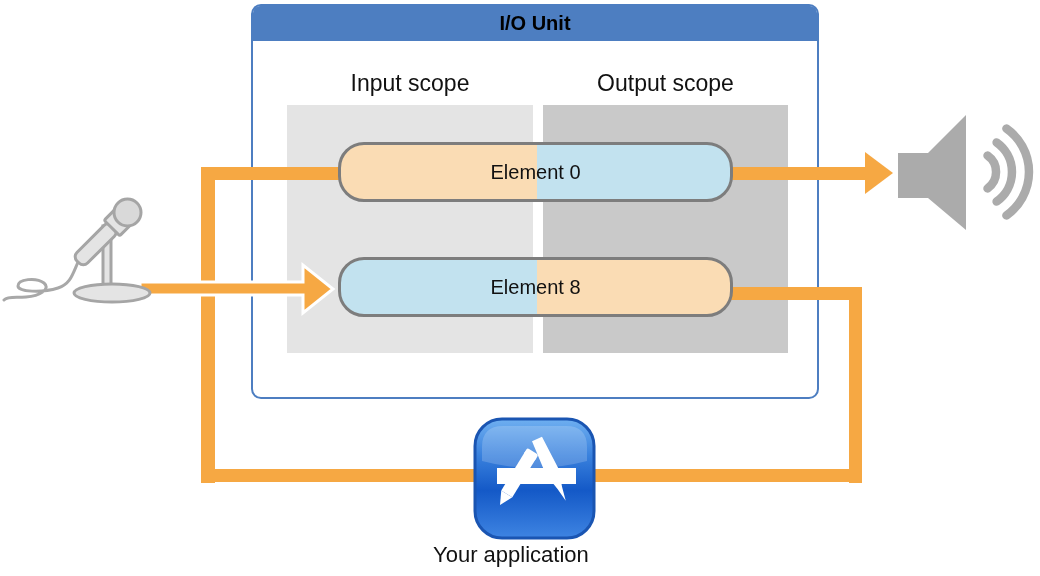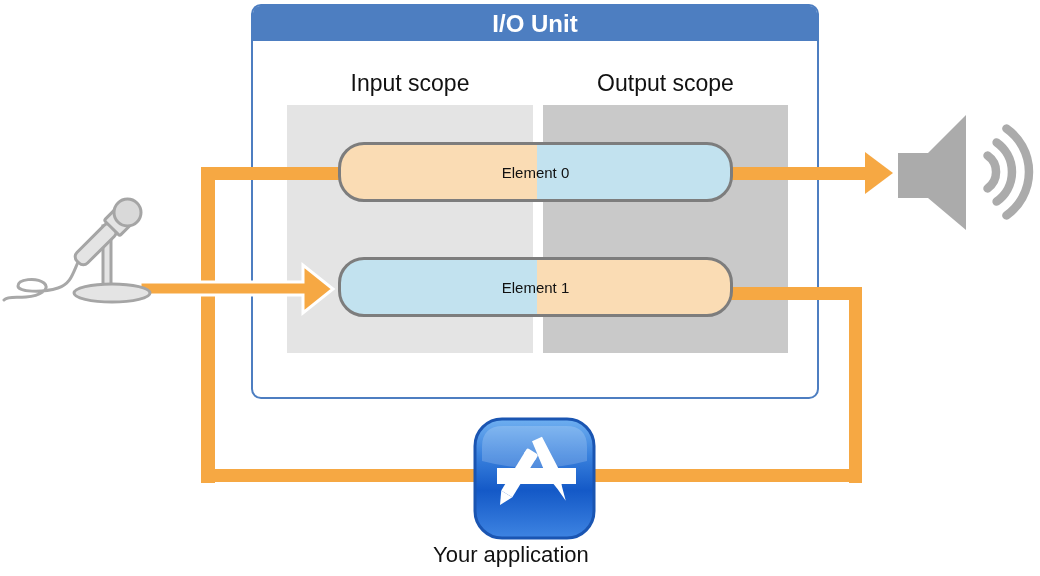--- a/index.html
+++ b/index.html
@@ -10,21 +10,21 @@
   .abs{position:absolute;}
 
   
   .io-box{
     left:251px;top:4px;width:568px;height:395px;box-sizing:border-box;
     background:#fff;border:2px solid var(--header-blue,#4D7EC1);border-radius:10px;
   }
   .io-header{
     position:absolute;left:0;right:0;top:0;height:35px;
     background:var(--header-blue,#4D7EC1);border-radius:7px 7px 0 0;
-    color:#ffffff;font-weight:bold;font-size:24px;line-height:35px;text-align:center;
+    color:#000000;font-weight:bold;font-size:20px;line-height:35px;text-align:center;
   }
 
   
   .scope-label{top:69px;height:28px;font-weight:normal;font-size:23px;line-height:28px;text-align:center;}
   .scope-label.input{left:287px;width:246px;}
   .scope-label.output{left:543px;width:245px;}
 
   
   .panel{top:105px;height:248px;}
   .panel.input{left:287px;width:246px;background:var(--panel-input-gray,#E4E4E4);}
@@ -41,21 +41,21 @@
     left:865px;top:152px;width:0;height:0;
     border-top:21px solid transparent;border-bottom:21px solid transparent;
     border-left:28px solid var(--accent-orange,#F6A843);
   }
 
   
   .element-bar{
     left:338px;width:395px;height:60px;box-sizing:border-box;
     border:3px solid var(--element-border,#7D7D7D);border-radius:26px;
     display:flex;align-items:center;justify-content:center;
-    font-size:15px;
+    font-size:20px;
   }
   .element-0{top:142px;background:linear-gradient(90deg,var(--element-peach,#FADCB4) 0 50.5%,var(--element-blue,#C2E2EF) 50.5% 100%);}
   .element-1{top:257px;background:linear-gradient(90deg,var(--element-blue,#C2E2EF) 0 50.5%,var(--element-peach,#FADCB4) 50.5% 100%);}
 
   .mic-arrow-svg{left:140px;top:258px;width:196px;height:60px;}
   .mic-svg{left:2px;top:190px;width:165px;height:118px;}
   .speaker-svg{left:890px;top:105px;width:150px;height:135px;}
   .app-svg{left:473px;top:417px;width:123px;height:123px;}
 
   .app-caption{left:433px;top:542px;width:220px;text-align:left;font-size:22px;line-height:26px;}
@@ -83,21 +83,21 @@
   <div class="abs orange riser-b"></div>
   <div class="abs orange line-c"></div>
   <div class="abs orange riser-d"></div>
   <div class="abs orange line-e"></div>
   <div class="abs speaker-head"></div>
 
   <div class="abs element-bar element-0">
     <span>Element 0</span>
   </div>
   <div class="abs element-bar element-1">
-    <span>Element 1</span>
+    <span>Element 8</span>
   </div>
 
   <svg class="abs mic-arrow-svg" viewBox="0 0 196 60" xmlns="http://www.w3.org/2000/svg">
     <polygon points="0,24 163,24 163,7 193,31 163,55 163,37 0,37" style="fill:var(--accent-orange,#F6A843)" stroke="#ffffff" stroke-width="3"></polygon>
   </svg>
 
   <svg class="abs mic-svg" viewBox="0 0 165 118" xmlns="http://www.w3.org/2000/svg">
     <path d="M76,72 C70,86 68,94 56,98 C40,103 16,102 16,96 C16,89 34,87 42,93 C49,99 38,106 24,107 C14,108 6,106 2,110" fill="none" stroke="#a8a8a8" stroke-width="3" stroke-linecap="round"></path>
     <rect x="101" y="36" width="8" height="62" class="mic-fill"></rect>
     <ellipse cx="110" cy="103" rx="38" ry="9" class="mic-fill"></ellipse>

